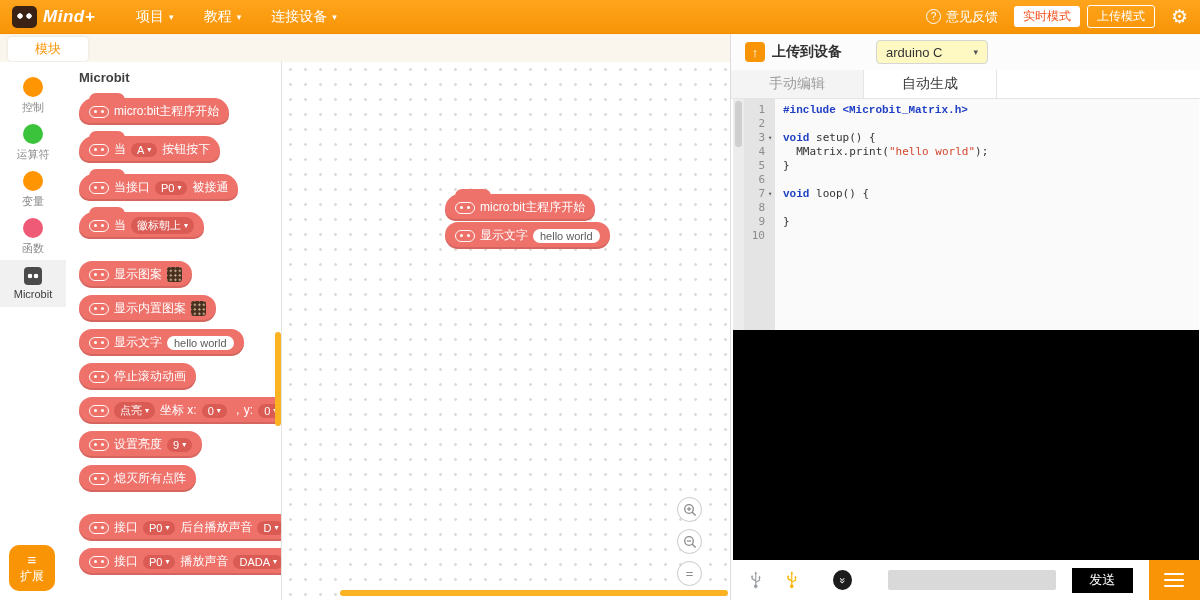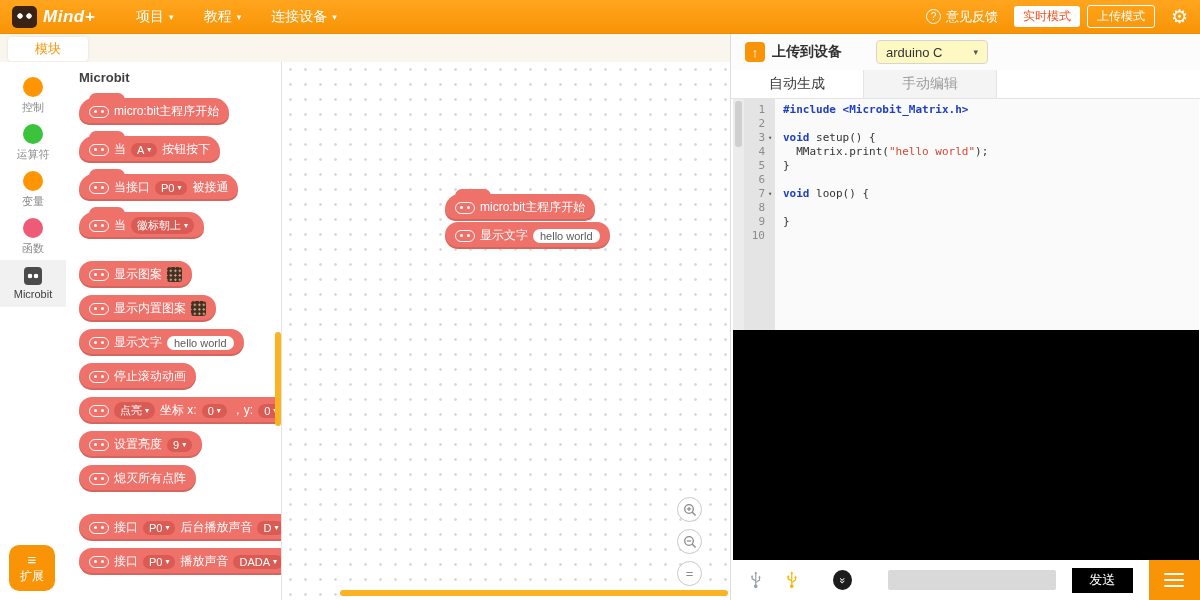--- a/index.html
+++ b/index.html
@@ -96,21 +96,21 @@
 
   .code { position:absolute; top:65px; left:2px; right:1px; height:231px; display:flex;
     font-family:"DejaVu Sans Mono",monospace; font-size:11px; line-height:14px; background:#fafafa; }
   .code-sb { width:11px; background:#ececec; position:relative; flex:none; }
   .code-sb-thumb { position:absolute; top:2px; left:2px; width:7px; height:46px; background:#cfcfcf; border-radius:3px; }
   .gutter { width:31px; background:#e4e4e4; padding-top:4px; flex:none; }
   .gut-row { display:flex; justify-content:flex-end; align-items:center; height:14px; color:#8c8c8c; }
   .gut-row .fold { width:10px; font-size:7px; color:#555; text-align:center; }
   .code-lines { flex:1; padding:4px 0 0 8px; white-space:pre; color:#333; overflow:hidden; }
   .code-row { height:14px; }
-  .tok-b { color:#1f3fc4; font-weight:bold; }
+  .tok-b { color:#1f3fc4; font-weight:bold;font-family:Liberation Mono, monospace; }
   .tok-s { color:#d2482e; }
   .tok-p { color:#333; }
 
   .serial { position:absolute; top:296px; left:2px; right:1px; height:230px; background:#000; }
   .r-foot { position:absolute; left:0; right:0; bottom:0; height:40px; background:#fff; display:flex; align-items:center; padding-left:14px; gap:16px; }
   .usb-svg { width:20px; height:20px; display:block; }
   .usb1 { color:#9aa0a6; cursor:pointer; } .usb2 { color:#f7b500; cursor:pointer; }
   .scroll-circle { width:20px; height:20px; border-radius:50%; background:#1c1c1c; color:#fff;
     display:flex; align-items:center; justify-content:center; margin-left:16px; cursor:pointer; }
   .scroll-glyph { transform:rotate(90deg); font-size:11px; line-height:1; }
@@ -303,22 +303,22 @@
       <div class="upload-btn">
         <span class="upload-ic">↑</span>
         <span>上传到设备</span>
       </div>
       <div class="device-select">
         <span>arduino C</span>
         <span class="sel-caret">▾</span>
       </div>
     </div>
     <div class="r-tabs">
+      <div class="r-tab inactive">手动编辑</div>
       <div class="r-tab active">自动生成</div>
-      <div class="r-tab inactive">手动编辑</div>
     </div>
     <div class="code">
       <div class="code-sb">
         <div class="code-sb-thumb"></div>
       </div>
       <div class="gutter" id="code-gutter">
           <div class="gut-row">
             <span class="ln">1</span>
             <span class="fold"></span>
           </div>

